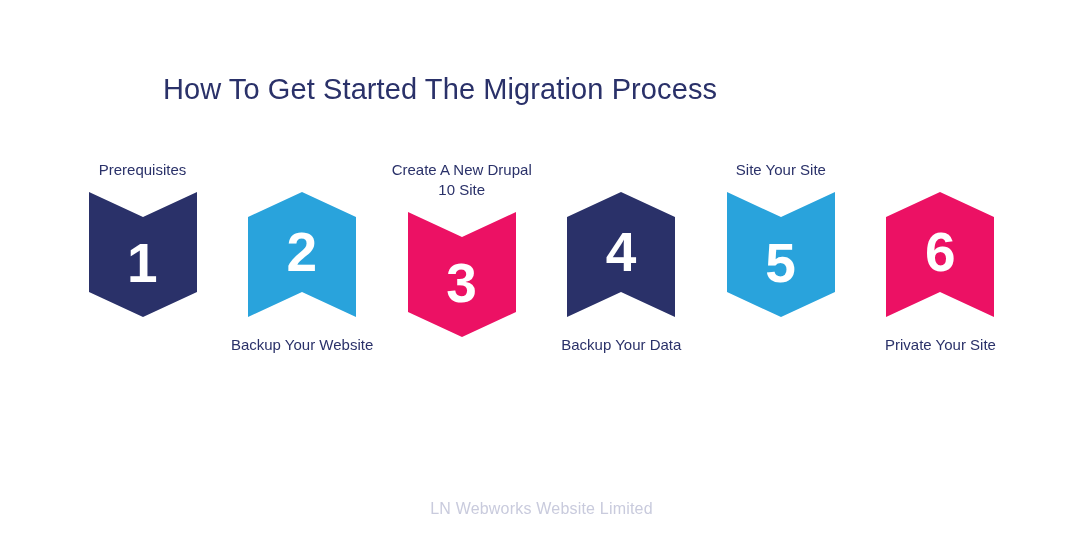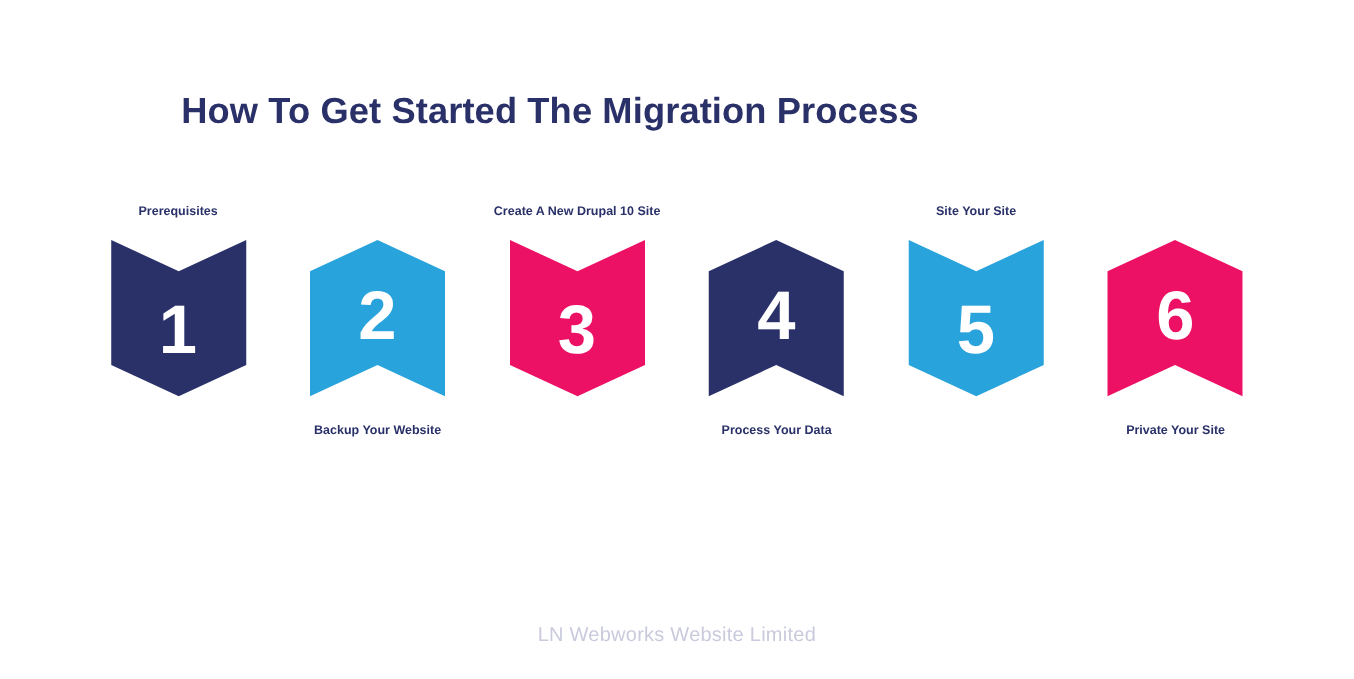--- a/index.html
+++ b/index.html
@@ -22,21 +22,21 @@
     height: 543px;
   }
 
   .page-title {
     position: absolute;
     top: 70px;
     left: 0;
     width: 880px;
     text-align: center;
     font-size: 29px;
-    font-weight: bold;
+    font-weight: normal;
     color: #2a3169;
     letter-spacing: 0.1px;
     line-height: 38px;
   }
 
   .steps-row {
     position: absolute;
     top: 160px;
     left: 65px;
     width: 953px;
@@ -59,26 +59,26 @@
   
   .step.caption-top {
     justify-content: flex-start;
   }
   
   .step.caption-bottom {
     justify-content: flex-start;
   }
 
   .step-label {
-    font-size: 10px;
+    font-size: 15px;
     line-height: 20px;
     color: #2a3169;
     text-align: center;
     width: 145px;
-    font-weight: bold;
+    font-weight: normal;
   }
 
   .banner-wrap {
     position: relative;
     width: 108px;
     height: 125px;
   }
 
   .banner-svg {
     display: block;
@@ -161,21 +161,21 @@
           <div class="banner-number">3</div>
         </div>
       </div>
       <div class="step caption-bottom">
         <div class="banner-wrap point-up">
           <svg class="banner-svg" viewBox="0 0 108 125">
             <polygon points="54,0 108,25 108,125 54,100 0,125 0,25" fill="#2a3169"></polygon>
           </svg>
           <div class="banner-number">4</div>
         </div>
-        <div class="step-label">Process Your Data</div>
+        <div class="step-label">Backup Your Data</div>
       </div>
       <div class="step caption-top">
         <div class="step-label">Site Your Site</div>
         <div class="banner-wrap point-down">
           <svg class="banner-svg" viewBox="0 0 108 125">
             <polygon points="0,0 54,25 108,0 108,100 54,125 0,100" fill="#29a3dc"></polygon>
           </svg>
           <div class="banner-number">5</div>
         </div>
       </div>

